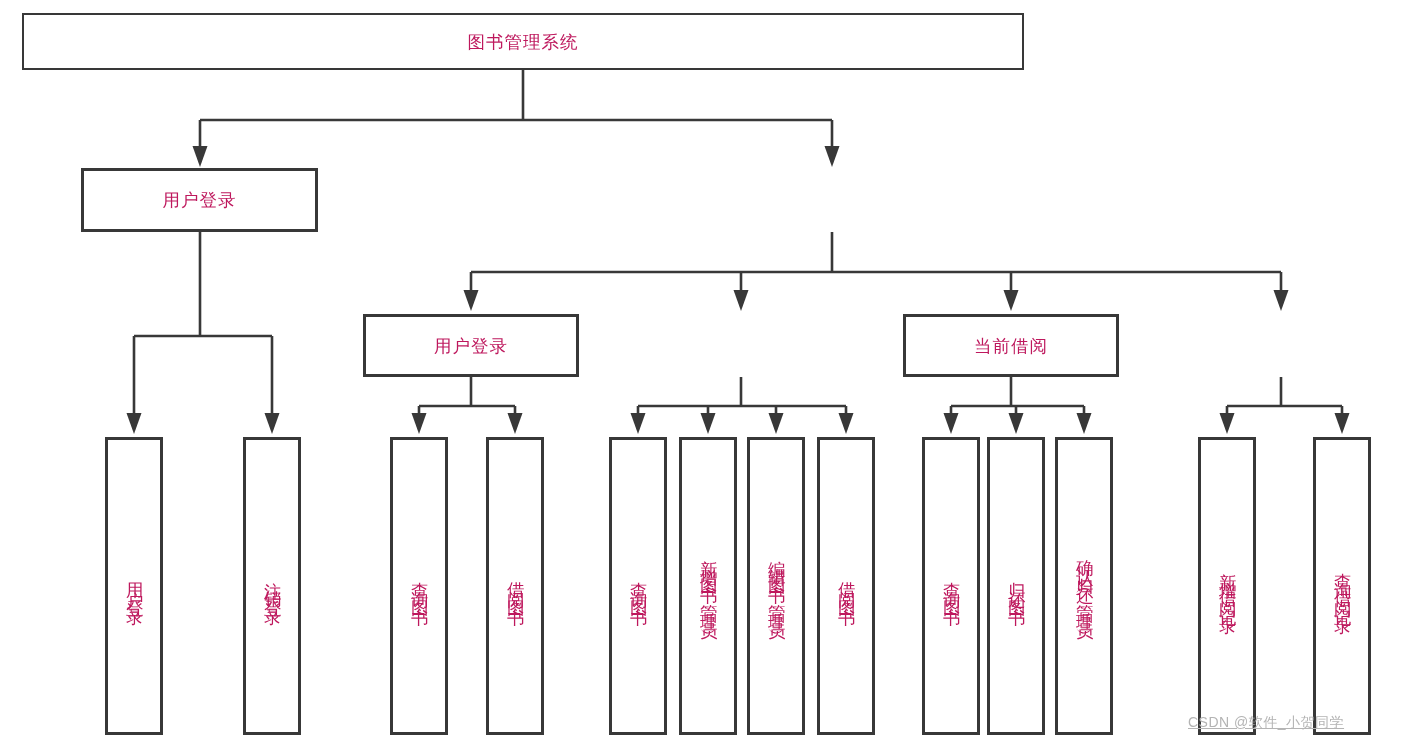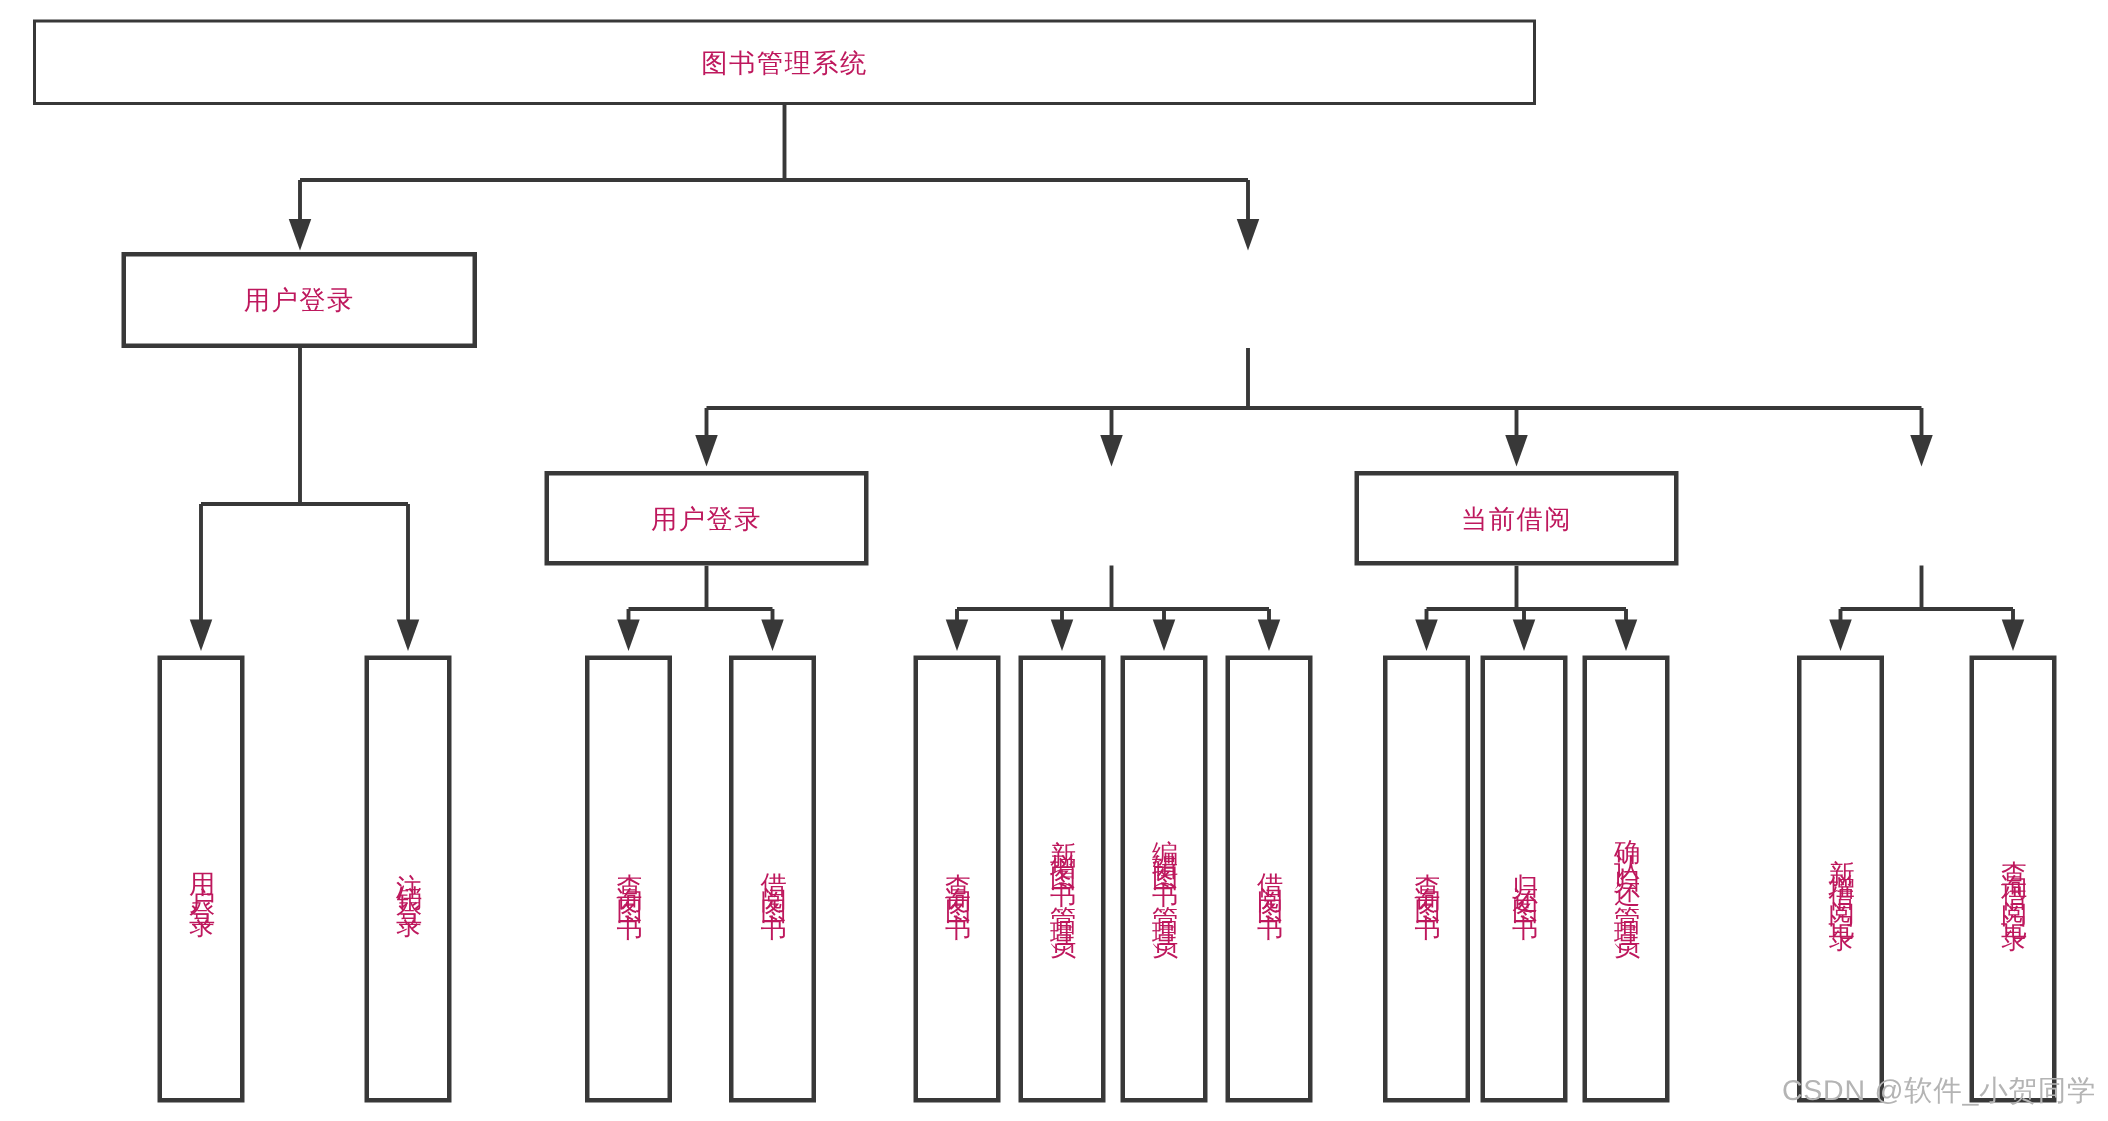--- a/index.html
+++ b/index.html
@@ -45,24 +45,25 @@
     text-orientation: mixed;
     font-size: 17.5px;
     letter-spacing: 9px;
     line-height: 1;
     white-space: nowrap;
   }
   #watermark {
     position: absolute;
     left: 1188px;
     top: 714px;
-    font-size: 19px;
+    font-size: 14px;
     color: #b4b4b4;
     letter-spacing: 0.5px;
     white-space: nowrap;
+    text-decoration: underline;
   }
 </style>
 </head>
 <body>
 
 <div id="stage">
 
   <svg id="connectors" viewBox="0 0 1405 747" xmlns="http://www.w3.org/2000/svg">
       <line x1="523" y1="70" x2="523" y2="120" stroke="#383838" stroke-width="2.6"></line>
       <line x1="200" y1="120" x2="832" y2="120" stroke="#383838" stroke-width="2.6"></line>

